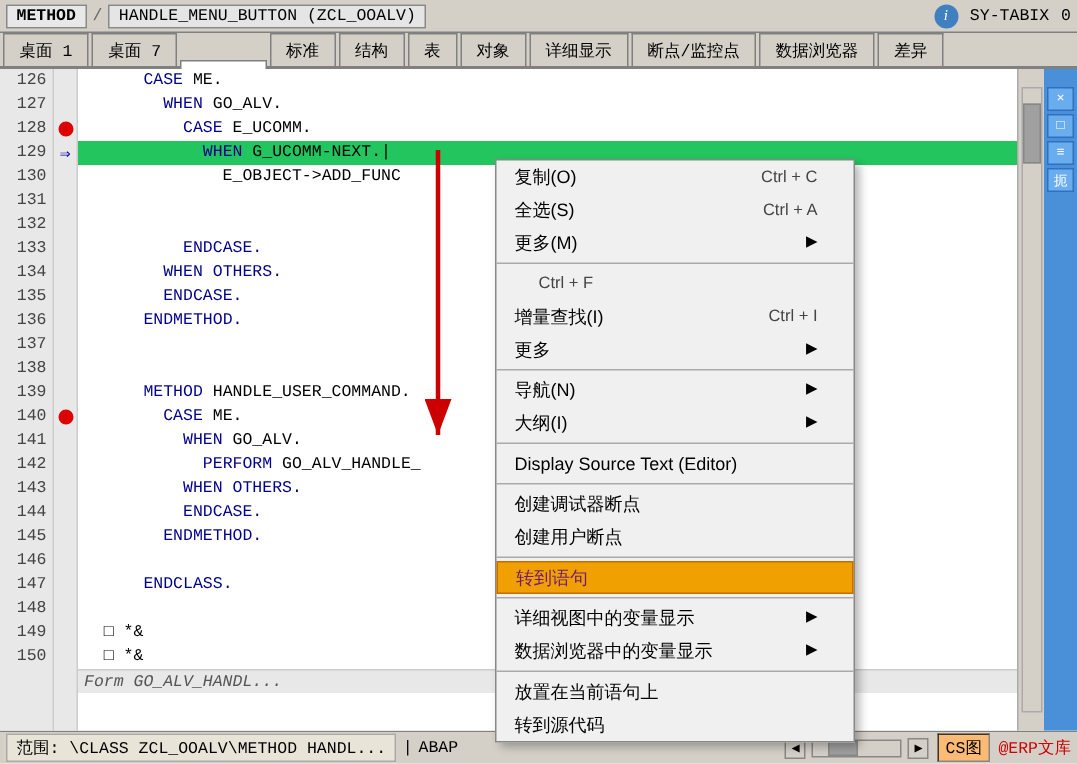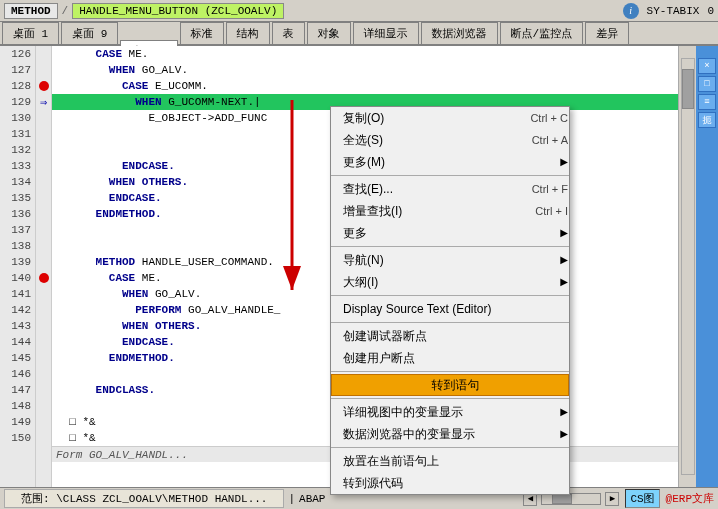--- a/index.html
+++ b/index.html
@@ -32,21 +32,21 @@
     }
     .title-method {
       background: #e8e8e8;
       border: 1px solid #888;
       padding: 1px 6px;
       font-size: 11px;
       font-weight: bold;
     }
     .title-sep { color: #666; }
     .title-handle {
-      background: #bef264;
+      background: #e5e5e5;
       border: 1px solid #888;
       padding: 1px 6px;
       font-size: 11px;
     }
     .title-bar-right {
       margin-left: auto;
       display: flex;
       align-items: center;
       gap: 8px;
       font-size: 11px;
@@ -159,21 +159,21 @@
     .code-line {
       height: 16px;
       line-height: 16px;
       white-space: pre;
       font-size: 11px;
       padding-left: 4px;
     }
     .code-line.highlighted {
       background: #22c55e;
     }
-    .kw { color: #00008b; font-weight: bold; }
+    .kw { color: #00008b; font-weight: normal; }
 
     
     .right-panel {
       width: 18px;
       background: #d4d0c8;
       border-left: 1px solid #aaa;
       display: flex;
       flex-direction: column;
       align-items: center;
     }
@@ -210,33 +210,32 @@
       background: #f0f0f0;
       border: 1px solid #888;
       box-shadow: 3px 3px 6px rgba(0,0,0,0.3);
       z-index: 100;
       font-size: 12px;
       font-family: 'Microsoft YaHei', Arial, sans-serif;
     }
     .menu-item {
       height: 22px;
       line-height: 22px;
-      padding: 0 1px 0 12px;
+      padding: 0 24px 0 12px;
       display: flex;
       align-items: center;
       justify-content: space-between;
       cursor: pointer;
       color: #000;
       gap: 16px;
     }
     .menu-item.selected {
       background: #f0a000;
-      color: #000000;
+      color: #701a75;
       border: 1px solid #c07000;
-      text-align: center;
     }
     .menu-divider {
       height: 1px;
       background: #aaa;
       margin: 2px 0;
     }
     .menu-shortcut {
       color: #444;
       font-size: 11px;
       margin-left: 16px;
@@ -276,25 +275,25 @@
       gap: 4px;
     }
     .status-right {
       display: flex;
       align-items: center;
       gap: 6px;
     }
     .status-segment {
       background: #e8e4d8;
       border: 1px solid #aaa;
-      padding: 1px 16px;
+      padding: 1px 6px;
       font-size: 11px;
     }
     .cs-badge {
-      background: #7dd3fc;
+      background: #fdba74;
       border: 1px inset #888;
       padding: 1px 4px;
       font-size: 11px;
       display: flex;
       align-items: flex-start;
       gap: 2px;
     }
     .erp-badge {
       color: #c00;
       font-size: 11px;
@@ -322,29 +321,29 @@
   </div>
   <div class="title-bar-right">
     <div class="info-icon">i</div>
     <span class="tab-name">SY-TABIX</span>
     <span class="tab-name">0</span>
   </div>
 </div>
 
 <div class="tab-bar">
   <div class="tab">桌面 1</div>
-  <div class="tab">桌面 9</div>
+  <div class="tab">桌面 7</div>
   <div class="tab active">桌面 3</div>
   <div class="tab">标准</div>
   <div class="tab">结构</div>
   <div class="tab">表</div>
   <div class="tab">对象</div>
   <div class="tab">详细显示</div>
+  <div class="tab">断点/监控点</div>
   <div class="tab">数据浏览器</div>
-  <div class="tab">断点/监控点</div>
   <div class="tab">差异</div>
 </div>
 
 <div class="editor-wrapper">
 
   <div class="line-numbers">
     <div class="line-num">126</div>
     <div class="line-num">127</div>
     <div class="line-num">128</div>
     <div class="line-num">129</div>
@@ -458,21 +457,20 @@
     <div class="menu-item">
       <span class="menu-item-text">全选(S)</span>
       <span class="menu-shortcut">Ctrl + A</span>
     </div>
     <div class="menu-item">
       <span class="menu-item-text">更多(M)</span>
       <span class="menu-arrow">▶</span>
     </div>
     <div class="menu-divider"></div>
     <div class="menu-item">
-      <span class="menu-item-text">查找(E)...</span>
       <span class="menu-shortcut">Ctrl + F</span>
     </div>
     <div class="menu-item">
       <span class="menu-item-text">增量查找(I)</span>
       <span class="menu-shortcut">Ctrl + I</span>
     </div>
     <div class="menu-item">
       <span class="menu-item-text">更多</span>
       <span class="menu-arrow">▶</span>
     </div>

